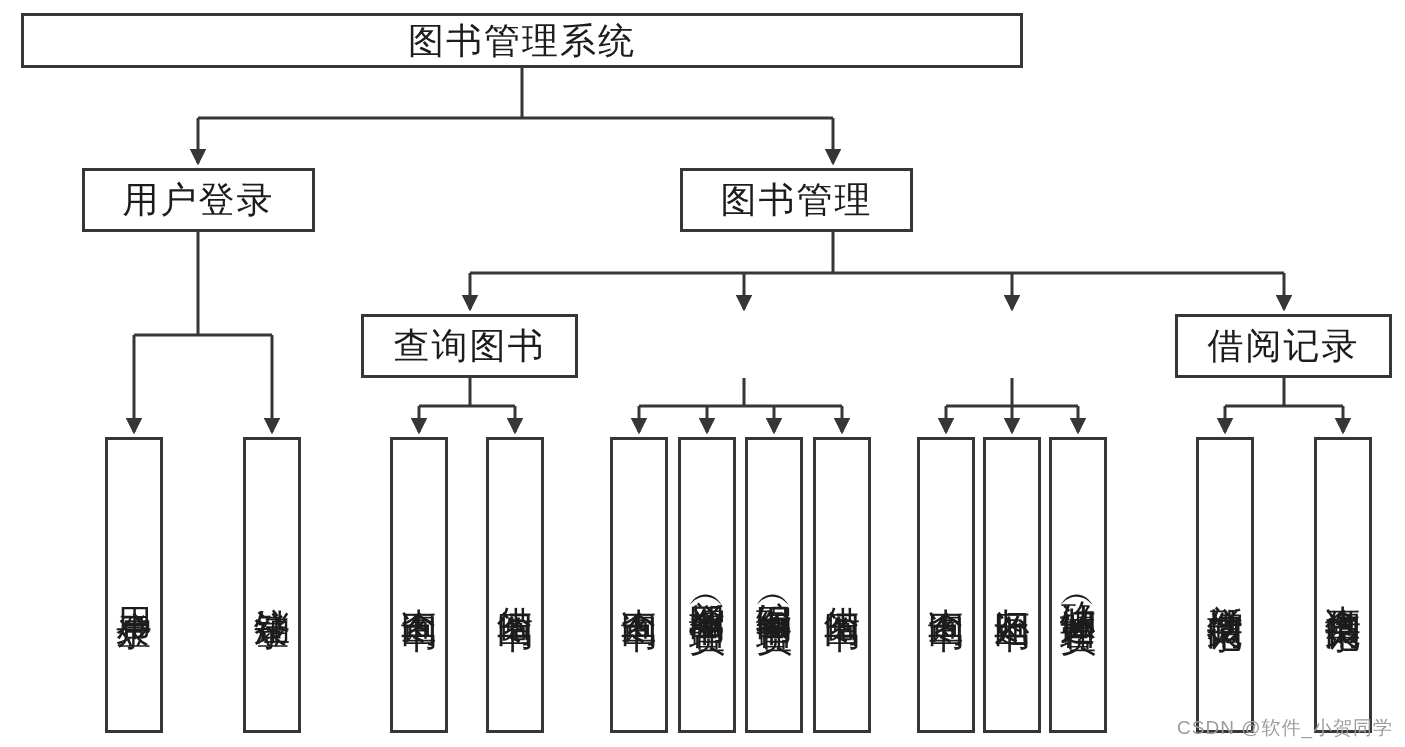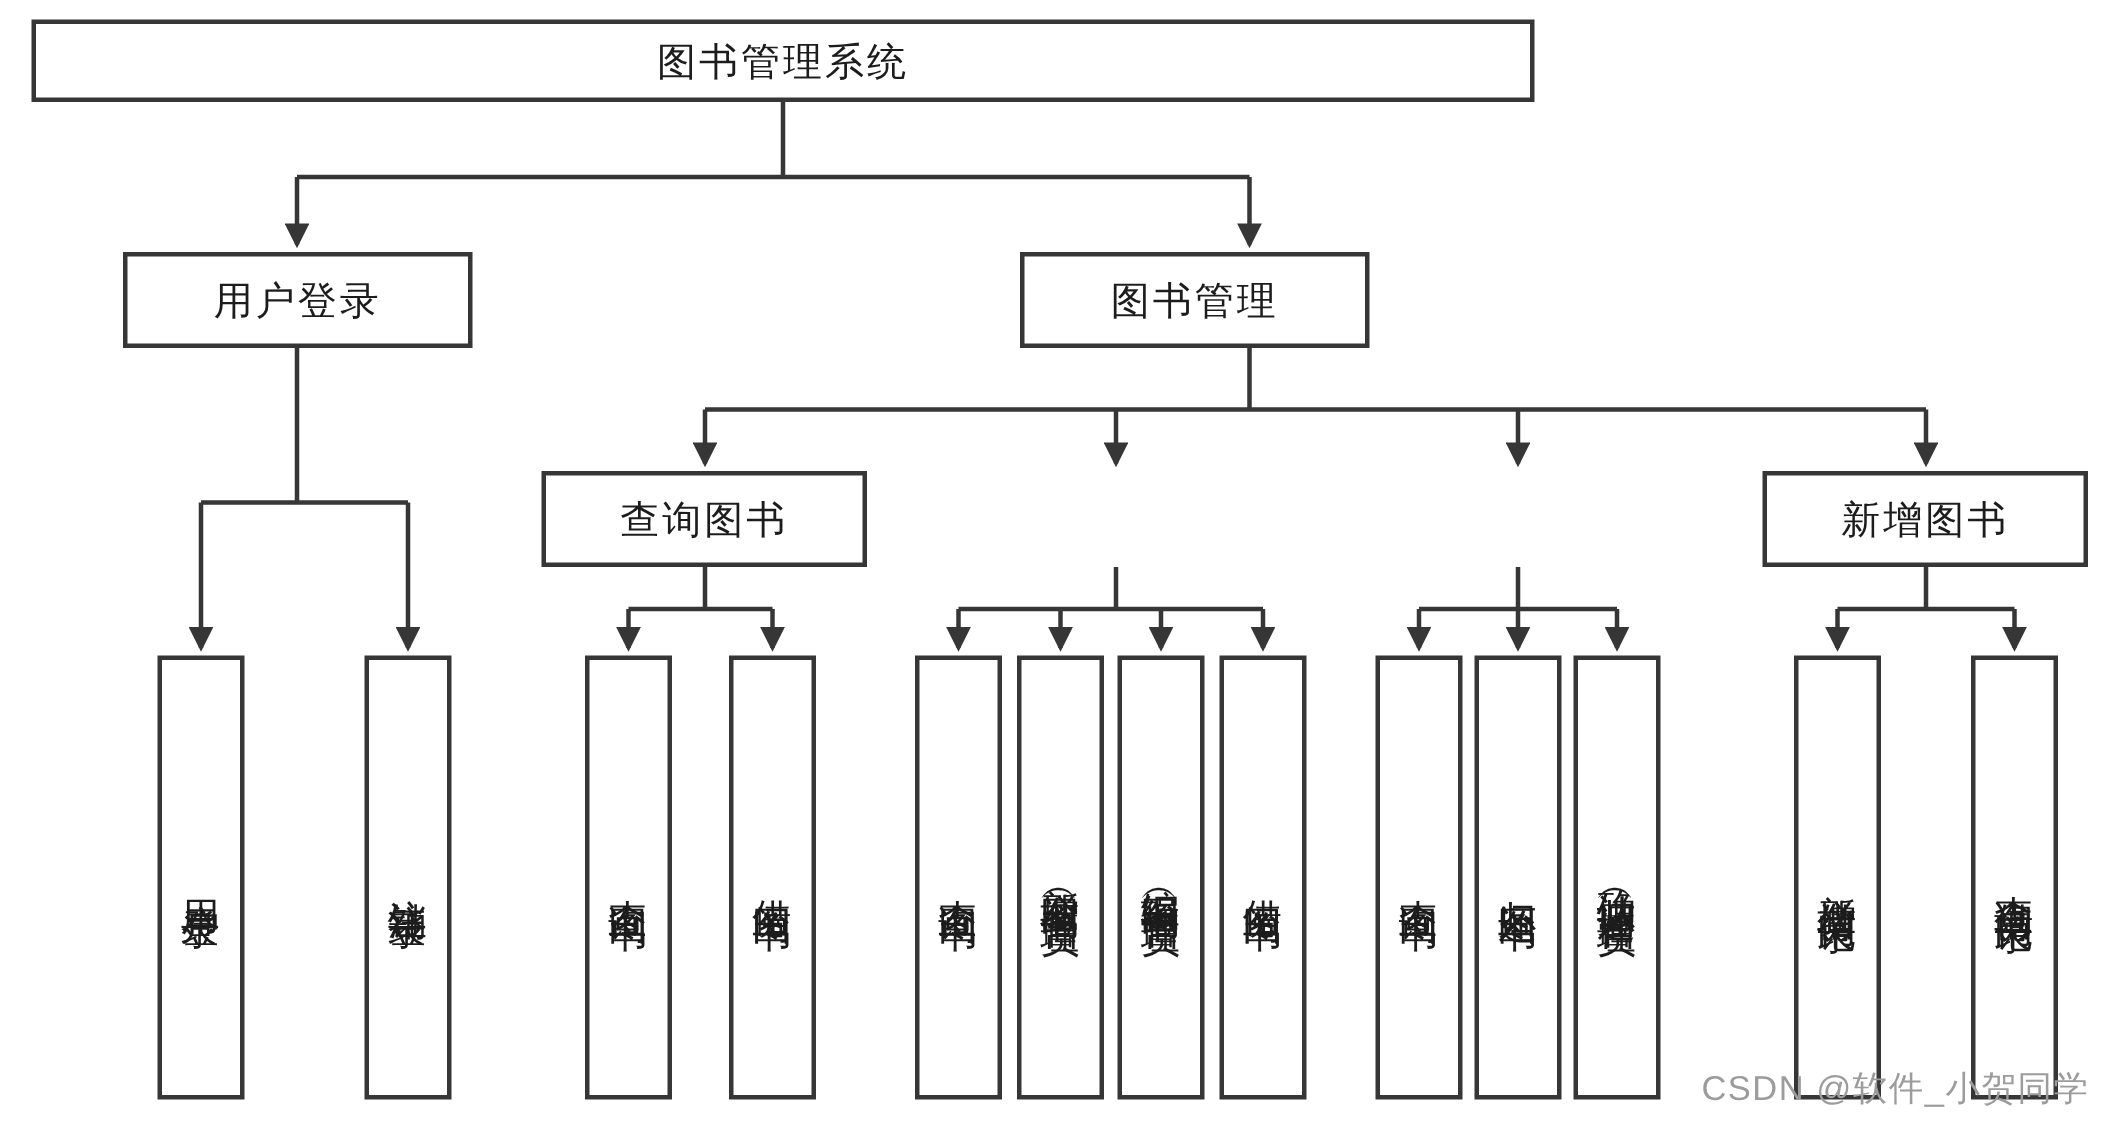--- a/index.html
+++ b/index.html
@@ -14,21 +14,21 @@
     color:var(--text);
   }
   .stage{position:absolute;inset:0;}
   svg.connectors{position:absolute;left:0;top:0;z-index:1;}
   .node{
     position:absolute;z-index:2;box-sizing:border-box;
     background:#ffffff;border:3px solid var(--line);
     display:flex;align-items:center;justify-content:center;
   }
   .node .lbl{
-    font-size:26px;line-height:1;letter-spacing:2px;
+    font-size:36px;line-height:1;letter-spacing:2px;
     white-space:nowrap;color:var(--text);
   }
   .node.leaf .lbl{
     writing-mode:vertical-rl;text-orientation:mixed;
     letter-spacing:3px;white-space:normal;
   }
   
   .root-box{left:21px;top:13px;width:1002px;height:55px;}
   .lvl2{top:168px;width:233px;height:64px;}
   .lvl3{top:314px;width:217px;height:64px;}
@@ -37,21 +37,21 @@
   #n-l3-0{left:361px;} #n-l3-1{left:635px;} #n-l3-2{left:903px;} #n-l3-3{left:1175px;}
   #n-leaf-0{left:105px;}  #n-leaf-1{left:243px;}
   #n-leaf-2{left:390px;}  #n-leaf-3{left:486px;}
   #n-leaf-4{left:610px;}  #n-leaf-5{left:678px;}
   #n-leaf-6{left:745px;}  #n-leaf-7{left:813px;}
   #n-leaf-8{left:917px;}  #n-leaf-9{left:983px;}
   #n-leaf-10{left:1049px;}
   #n-leaf-11{left:1196px;} #n-leaf-12{left:1314px;}
   .watermark{
     position:absolute;right:12px;bottom:6px;z-index:3;
-    font-size:23px;letter-spacing:1px;color:var(--wm);
+    font-size:19px;letter-spacing:1px;color:var(--wm);
     white-space:nowrap;
   }
 </style>
 </head>
 <body>
 
 <div class="stage">
 
   <svg class="connectors" width="1405" height="747" viewBox="0 0 1405 747">
     <defs>
@@ -104,21 +104,21 @@
     <span class="lbl">用户登录</span>
   </div>
   <div class="node lvl2" id="n-l2-1">
     <span class="lbl">图书管理</span>
   </div>
 
   <div class="node lvl3" id="n-l3-0">
     <span class="lbl">查询图书</span>
   </div>
   <div class="node lvl3" id="n-l3-3">
-    <span class="lbl">新增图书</span>
+    <span class="lbl">借阅记录</span>
   </div>
 
   <div class="node leaf" id="n-leaf-0">
     <span class="lbl">用户登录</span>
   </div>
   <div class="node leaf" id="n-leaf-1">
     <span class="lbl">注销登录</span>
   </div>
   <div class="node leaf" id="n-leaf-2">
     <span class="lbl">查询图书</span>

